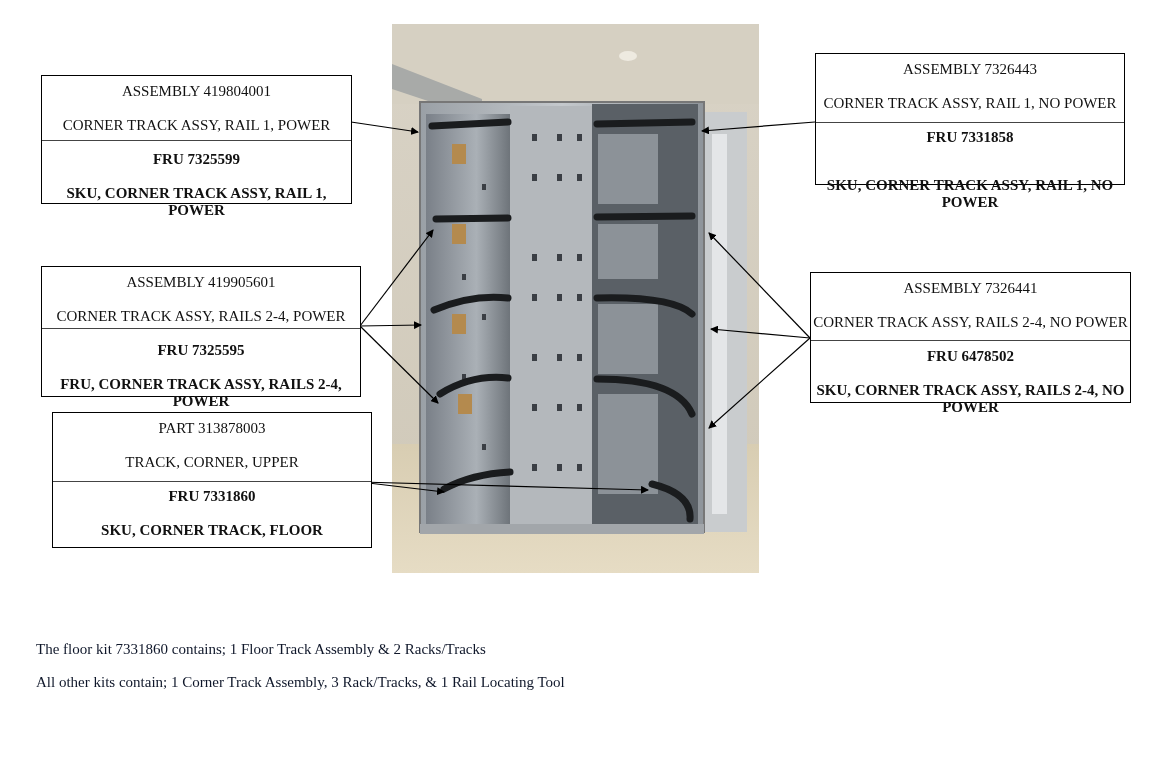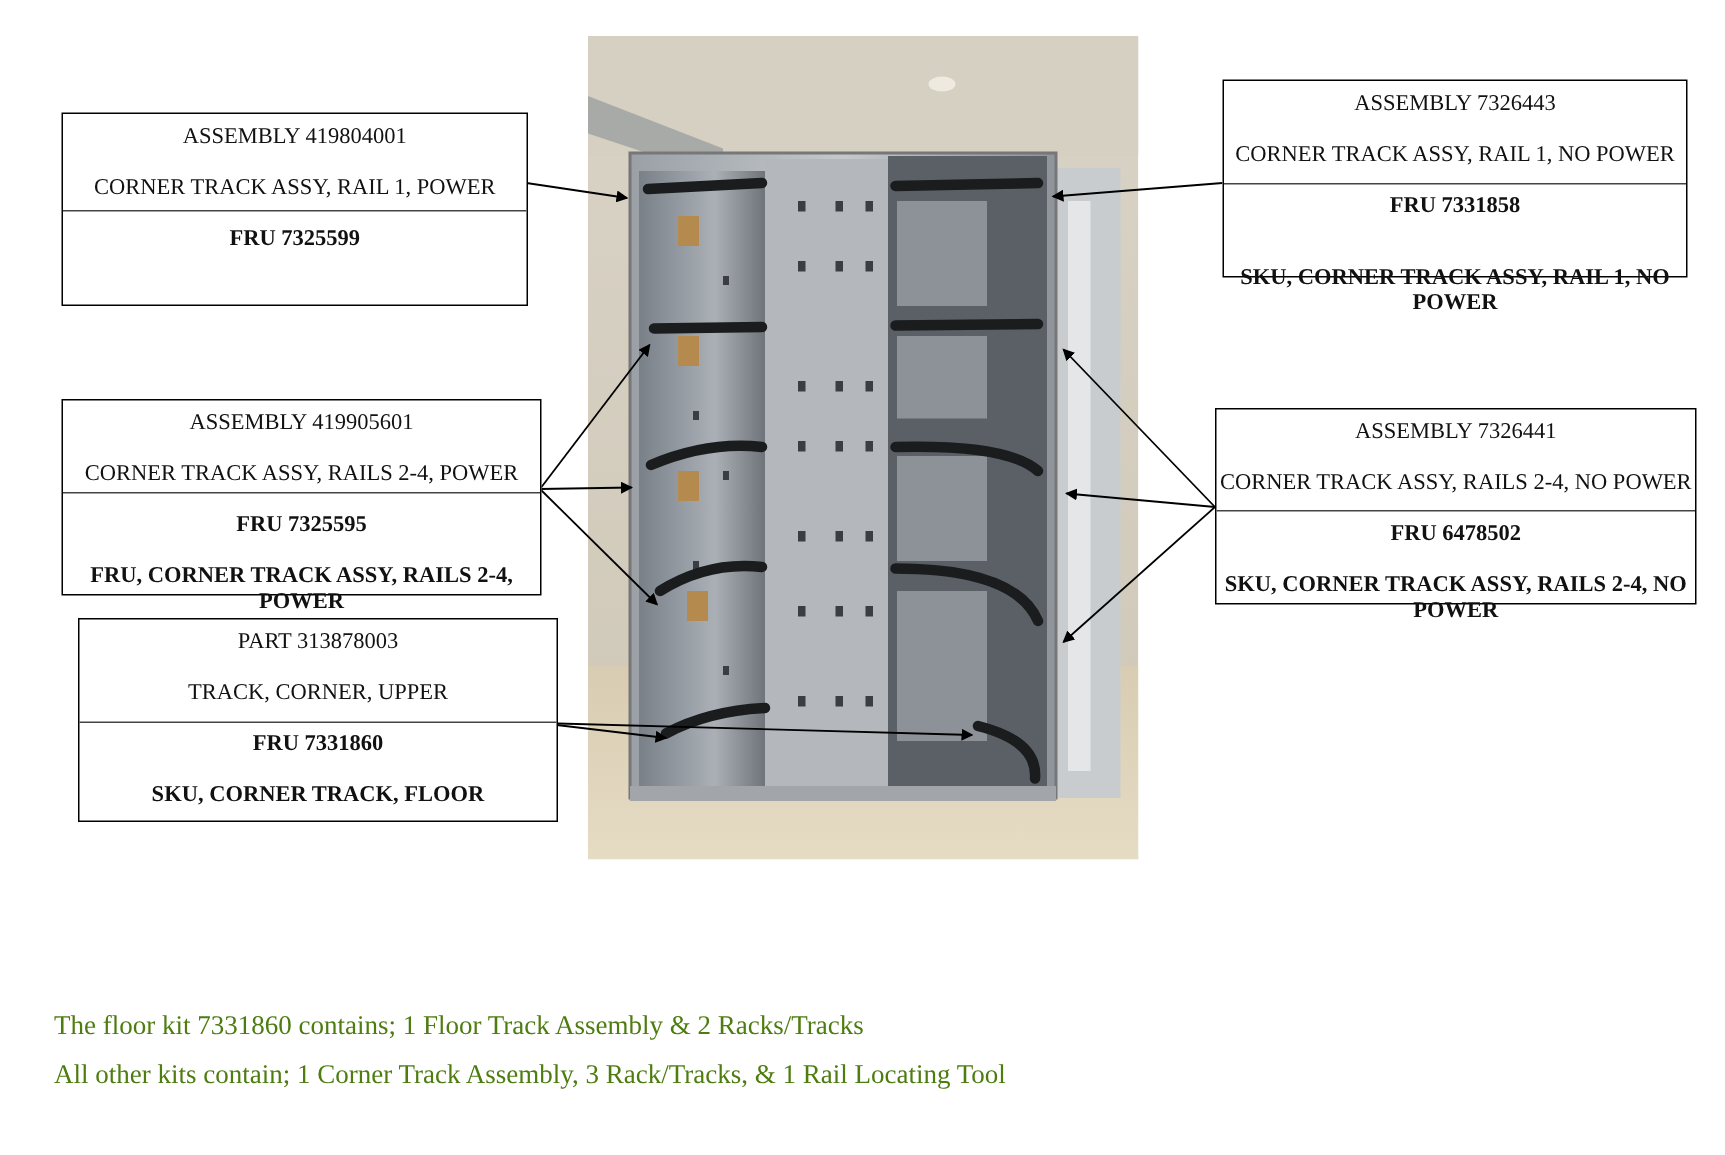--- a/index.html
+++ b/index.html
@@ -5,21 +5,21 @@
   html, body { margin:0; padding:0; background:#ffffff; }
   body { width:1150px; height:770px; position:relative; overflow:hidden; font-family:"DejaVu Sans", sans-serif; }
   .photo { position:absolute; left:392px; top:24px; width:367px; height:549px; overflow:hidden; }
   .photo svg { display:block; }
   .box { position:absolute; border:1px solid #000; background:#fff; box-sizing:border-box; }
   .box .top, .box .bot { position:absolute; left:0; right:0; text-align:center; font-family:Liberation Serif, serif; font-size:15px; color:#111; }
   .box .line { position:absolute; left:0; right:0; height:0; border-top:1px solid #444; }
   .box .t1 { top:7px; }
   .box .t2 { top:41px; }
   .box .b1 { font-weight:bold; }
-  .notes { position:absolute; left:36px; font-family:"Liberation Serif", serif; font-size:18px; color:#4d7c0f;margin-top:32px; }
+  .notes { position:absolute; left:36px; font-family:"Liberation Serif", serif; font-size:15px; color:#0f172a; }
   .arrows { position:absolute; left:0; top:0; pointer-events:none; }
 </style>
 </head>
 <body>
 
 <div class="photo">
   <svg width="367" height="549" viewBox="0 0 367 549">
     <defs>
       <linearGradient id="ceil" x1="0" y1="0" x2="0" y2="1">
         <stop offset="0" stop-color="#d9d3c6"></stop>
@@ -134,20 +134,21 @@
     <line x1="810" y1="338" x2="711" y2="329" marker-end="url(#ah)"></line>
     <line x1="810" y1="338" x2="709" y2="428" marker-end="url(#ah)"></line>
   </g>
 </svg>
 
 <div class="box" style="left:41px; top:75px; width:311px; height:129px;">
   <div class="top t1">ASSEMBLY 419804001</div>
   <div class="top t2">CORNER TRACK ASSY, RAIL 1, POWER</div>
   <div class="line" style="top:64px;"></div>
   <div class="bot b1" style="top:75px;">FRU 7325599</div>
+  <div class="bot b1" style="top:109px;">SKU, CORNER TRACK ASSY, RAIL 1, POWER</div>
 </div>
 
 <div class="box" style="left:41px; top:266px; width:320px; height:131px;">
   <div class="top t1">ASSEMBLY 419905601</div>
   <div class="top t2">CORNER TRACK ASSY, RAILS 2-4, POWER</div>
   <div class="line" style="top:61px;"></div>
   <div class="bot b1" style="top:75px;">FRU 7325595</div>
   <div class="bot b1" style="top:109px;">FRU, CORNER TRACK ASSY, RAILS 2-4, POWER</div>
 </div>
 

